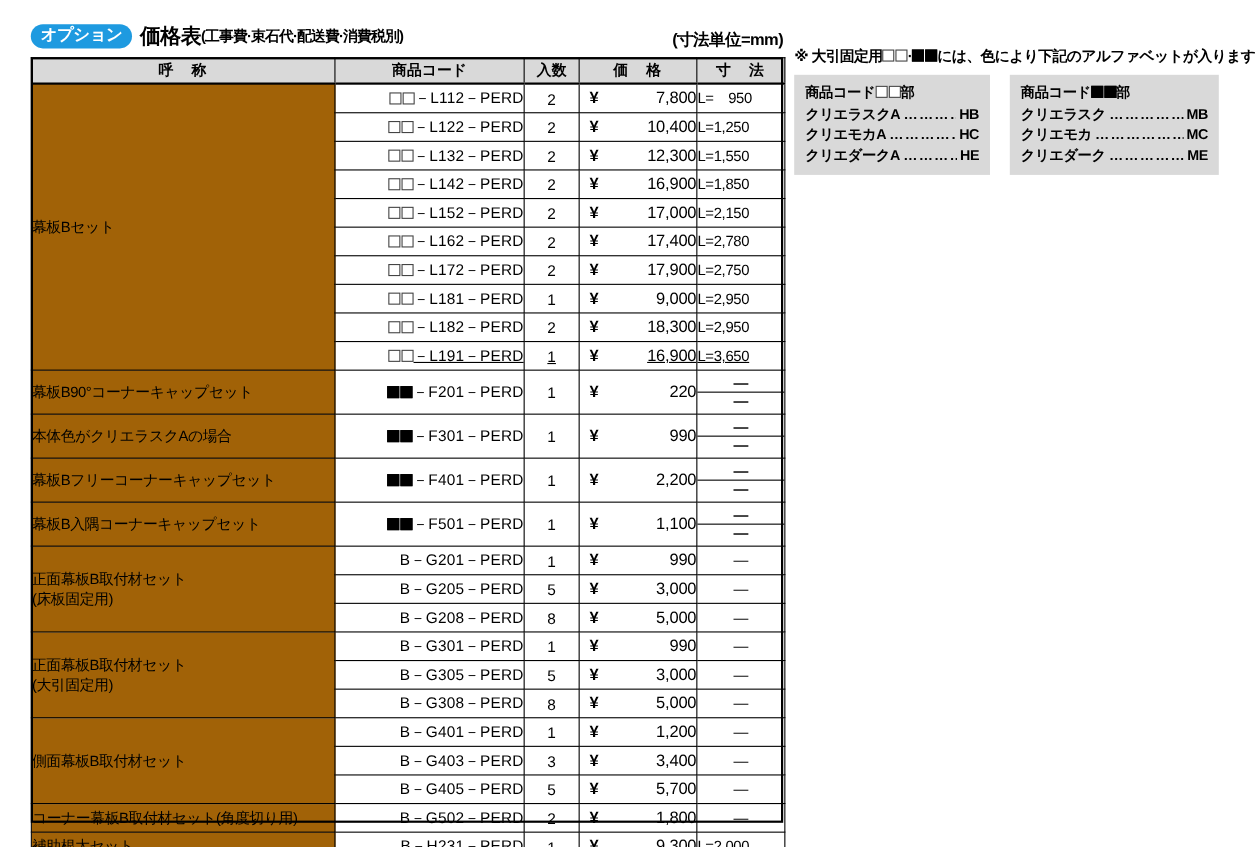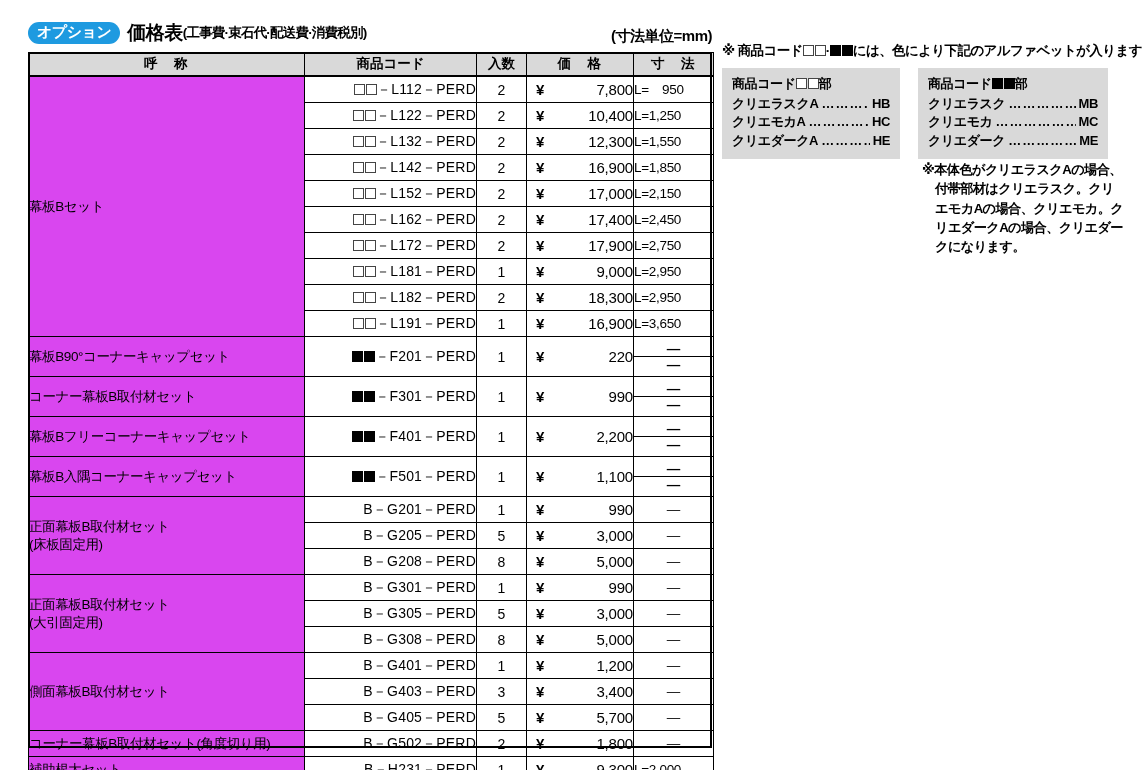--- a/index.html
+++ b/index.html
@@ -95,21 +95,21 @@
     left: 28px;
     top: 52px;
     width: 684px;
     height: 696px;
     border: 2.5px solid #000000;
     box-sizing: border-box;
     pointer-events: none;
   }
 
   td.name-cell {
-    background: #d946ef;
+    background: #a16207;
     padding-left: 11px;
     font-size: 13.5px;
     font-weight: bold;
     letter-spacing: -0.4px;
     vertical-align: middle;
     border-right: 2px solid #000;
     line-height: 1.28;
   }
   td.code-cell {
     text-align: right;
@@ -299,60 +299,60 @@
       <tr style="height: 25px;">
         <td class="code-cell"><span class="sq"></span><span class="sq"></span><span>－L152－PERD</span></td>
         <td class="qty-cell">2</td>
         <td class="price-cell"><span class="yen">¥</span><span>17,000</span></td>
         <td class="dim-cell">L=2,150</td>
       </tr>
       <tr style="height: 25px;">
         <td class="code-cell"><span class="sq"></span><span class="sq"></span><span>－L162－PERD</span></td>
         <td class="qty-cell">2</td>
         <td class="price-cell"><span class="yen">¥</span><span>17,400</span></td>
-        <td class="dim-cell">L=2,450</td>
+        <td class="dim-cell">L=2,780</td>
       </tr>
       <tr style="height: 25px;">
         <td class="code-cell"><span class="sq"></span><span class="sq"></span><span>－L172－PERD</span></td>
         <td class="qty-cell">2</td>
         <td class="price-cell"><span class="yen">¥</span><span>17,900</span></td>
         <td class="dim-cell">L=2,750</td>
       </tr>
       <tr style="height: 25px;">
         <td class="code-cell"><span class="sq"></span><span class="sq"></span><span>－L181－PERD</span></td>
         <td class="qty-cell">1</td>
         <td class="price-cell"><span class="yen">¥</span><span>9,000</span></td>
         <td class="dim-cell">L=2,950</td>
       </tr>
       <tr style="height: 25px;">
         <td class="code-cell"><span class="sq"></span><span class="sq"></span><span>－L182－PERD</span></td>
         <td class="qty-cell">2</td>
         <td class="price-cell"><span class="yen">¥</span><span>18,300</span></td>
         <td class="dim-cell">L=2,950</td>
       </tr>
-      <tr style="height: 25px;">
+      <tr style="height: 25px; text-decoration: underline;">
         <td class="code-cell"><span class="sq"></span><span class="sq"></span><span>－L191－PERD</span></td>
         <td class="qty-cell">1</td>
         <td class="price-cell"><span class="yen">¥</span><span>16,900</span></td>
         <td class="dim-cell">L=3,650</td>
       </tr>
       <tr class="heavy-top" style="height: 40px;">
         <td class="name-cell" rowspan="1">幕板B90°コーナーキャップセット</td>
         <td class="code-cell"><span class="sq filled"></span><span class="sq filled"></span><span>－F201－PERD</span></td>
         <td class="qty-cell">1</td>
         <td class="price-cell"><span class="yen">¥</span><span>220</span></td>
         <td class="dim-split">
           <div class="split-inner">
             <div class="split-half top">—</div>
             <div class="split-half">—</div>
           </div>
         </td>
       </tr>
       <tr class="heavy-top" style="height: 40px;">
-        <td class="name-cell" rowspan="1">コーナー幕板B取付材セット</td>
+        <td class="name-cell" rowspan="1">本体色がクリエラスクAの場合</td>
         <td class="code-cell"><span class="sq filled"></span><span class="sq filled"></span><span>－F301－PERD</span></td>
         <td class="qty-cell">1</td>
         <td class="price-cell"><span class="yen">¥</span><span>990</span></td>
         <td class="dim-split">
           <div class="split-inner">
             <div class="split-half top">—</div>
             <div class="split-half">—</div>
           </div>
         </td>
       </tr>
@@ -450,21 +450,21 @@
         <td class="qty-cell">1</td>
         <td class="price-cell"><span class="yen">¥</span><span>9,300</span></td>
         <td class="dim-cell">L=2,000</td>
       </tr>
     </tbody>
 </table>
 <div id="table-frame"></div>
 
 <div id="notes">
   <div id="notes-title">
-    <span>※ 商品コード</span><span class="sq"></span><span class="sq"></span><span>·</span><span class="sq filled"></span><span class="sq filled"></span><span>には、色により下記のアルファベットが入ります。</span>
+    <span>※ 大引固定用</span><span class="sq"></span><span class="sq"></span><span>·</span><span class="sq filled"></span><span class="sq filled"></span><span>には、色により下記のアルファベットが入ります。</span>
   </div>
 
   <div id="code-boxes">
     <div class="code-box left">
       <div class="box-head"><span>商品コード</span><span class="sq"></span><span class="sq"></span><span>部</span></div>
       <div id="open-entries">
           <div class="code-line">
             <span class="cname">クリエラスクA</span>
             <span class="dots">……………</span>
             <span class="cval">HB</span>
@@ -496,16 +496,13 @@
           </div>
           <div class="code-line">
             <span class="cname">クリエダーク</span>
             <span class="dots">……………</span>
             <span class="cval">ME</span>
           </div>
         </div>
     </div>
   </div>
 
-  <div id="footnote">
-    <span class="ft-body">※本体色がクリエラスクAの場合、付帯部材はクリエラスク。クリエモカAの場合、クリエモカ。クリエダークAの場合、クリエダークになります。</span>
-  </div>
 </div>
 
 </body></html>

